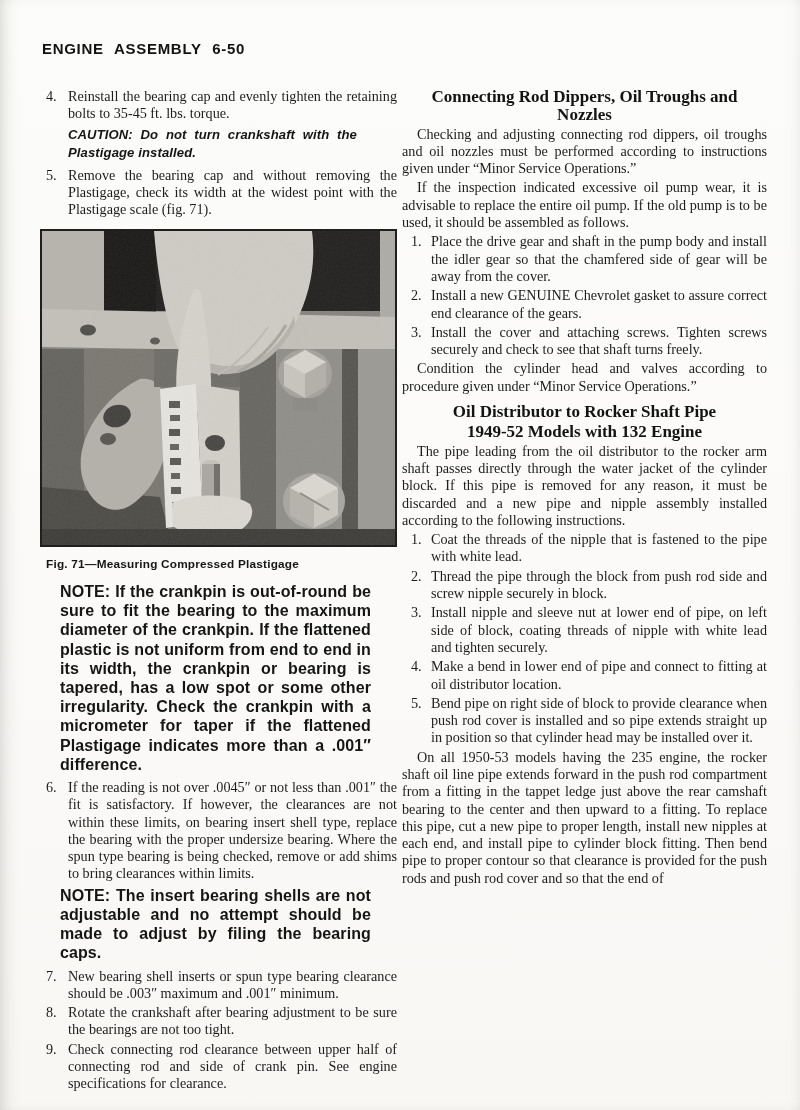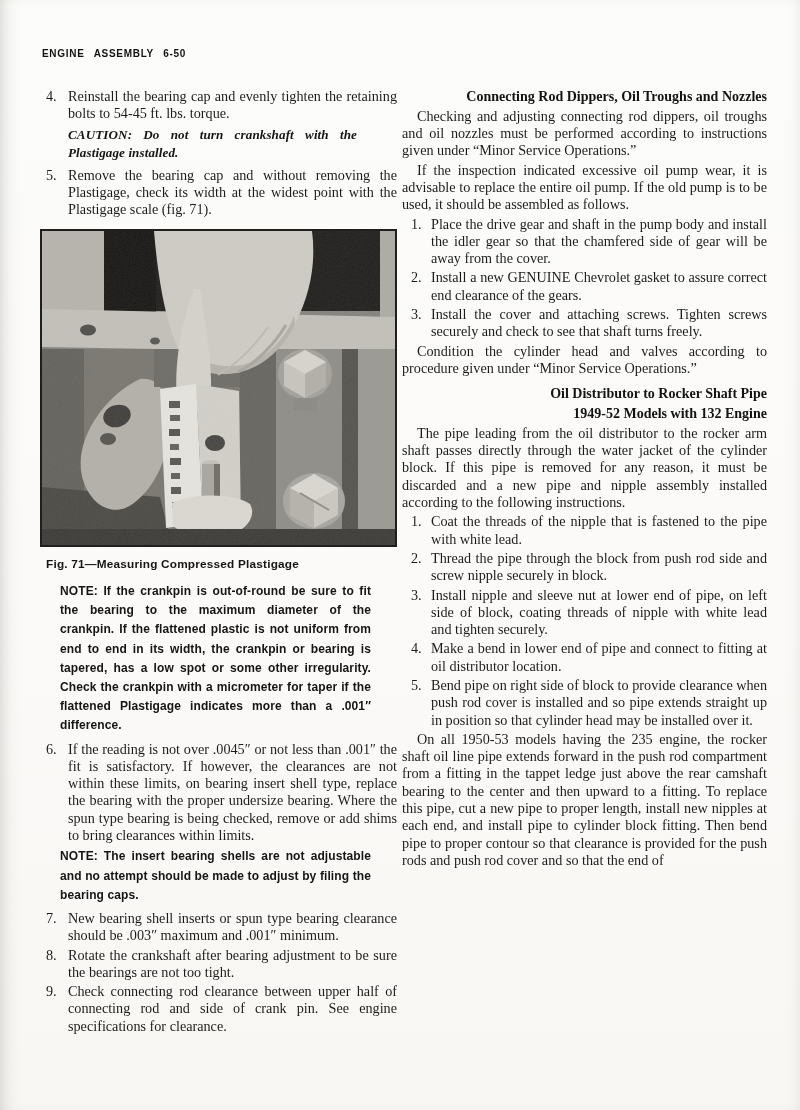--- a/index.html
+++ b/index.html
@@ -11,75 +11,75 @@
   .page {
     position:relative; width:800px; height:1110px; overflow:hidden;
     background:linear-gradient(180deg,#fcfcfa 0%,#fbfaf8 55%,#f8f7f4 100%);
     color:#1b1b1a;
   }
   .page::after{
     content:""; position:absolute; inset:0; pointer-events:none;
     box-shadow:inset 14px 0 22px -18px rgba(90,90,85,.45), inset -10px 0 18px -16px rgba(120,120,112,.35);
   }
   .page-header {
-    position:absolute; top:48px; left:42px;
+    position:absolute; top:40px; left:42px;
     font-family:"Liberation Sans", sans-serif; font-weight:700;
-    font-size:10px; letter-spacing:.7px; word-spacing:6px; color:#121211;
+    font-size:15px; letter-spacing:.7px; word-spacing:6px; color:#121211;
   }
   .col {
     position:absolute; top:88px;
     font-size:14.2px; line-height:17.3px; text-align:justify; color:#1c1c1b;
   }
   .col-left  { left:40px;  width:357px; }
   .col-right { left:402px; width:365px; }
 
   .li { display:flex; margin-bottom:2px; }
   .li .num  { flex:0 0 28px; padding-left:6px; }
   .col-right .li .num { flex:0 0 29px; padding-left:9px; }
   .li .itxt { flex:1; }
 
   .caution {
-    font-family:Liberation Serif, serif; font-weight:700; font-style:italic;
+    font-family:Liberation Sans, sans-serif; font-weight:700; font-style:italic;
     font-size:13.1px; line-height:18.6px; letter-spacing:.1px;
     margin:3px 40px 4px 28px; text-align:justify; color:#151514;
   }
   .note {
     font-family:"Liberation Sans", sans-serif; font-weight:700;
-    font-size:12px; line-height:19.2px; letter-spacing:.1px;
+    font-size:16px; line-height:19.2px; letter-spacing:.1px;
     margin:3px 26px 5px 20px; text-align:justify; color:#151514;
   }
   .photo-wrap {
     margin-top:10px; width:357px; height:318px;
     border:2px solid #201f1d; background:#8a8884; position:relative; overflow:hidden;
   }
   .fig-caption {
     font-family:"Liberation Sans", sans-serif; font-weight:700;
     font-size:11.8px; letter-spacing:.2px; text-align:left;
     margin:9px 6px 9px 6px; color:#161616;
   }
   .rh {
-    font-weight:700; font-size:14px; line-height:17.8px;
-    margin-top:8px; margin-bottom:2px; text-align:right; color:#131312;
+    font-weight:700; font-size:17px; line-height:17.8px;
+    margin-top:8px; margin-bottom:2px; text-align:center; color:#131312;
   }
   .rh.cont { margin-top:0; }
   .rh.first { margin-top:0; }
   .para { text-indent:15px; margin-bottom:2px; }
 </style>
 </head>
 <body>
 
 <div class="page">
 
   <div class="page-header">ENGINE ASSEMBLY 6-50</div>
 
   <div class="col col-left">
 
     <div class="li">
       <span class="num">4.</span>
-      <span class="itxt">Reinstall the bearing cap and evenly tighten the retaining bolts to 54-45 ft. lbs. torque.</span>
+      <span class="itxt">Reinstall the bearing cap and evenly tighten the retaining bolts to 35-45 ft. lbs. torque.</span>
     </div>
 
     <div class="caution">CAUTION: Do not turn crankshaft with the Plastigage installed.</div>
 
     <div class="li">
       <span class="num">5.</span>
       <span class="itxt">Remove the bearing cap and without removing the Plastigage, check its width at the widest point with the Plastigage scale (fig. 71).</span>
     </div>
 
     <div class="photo-wrap">

